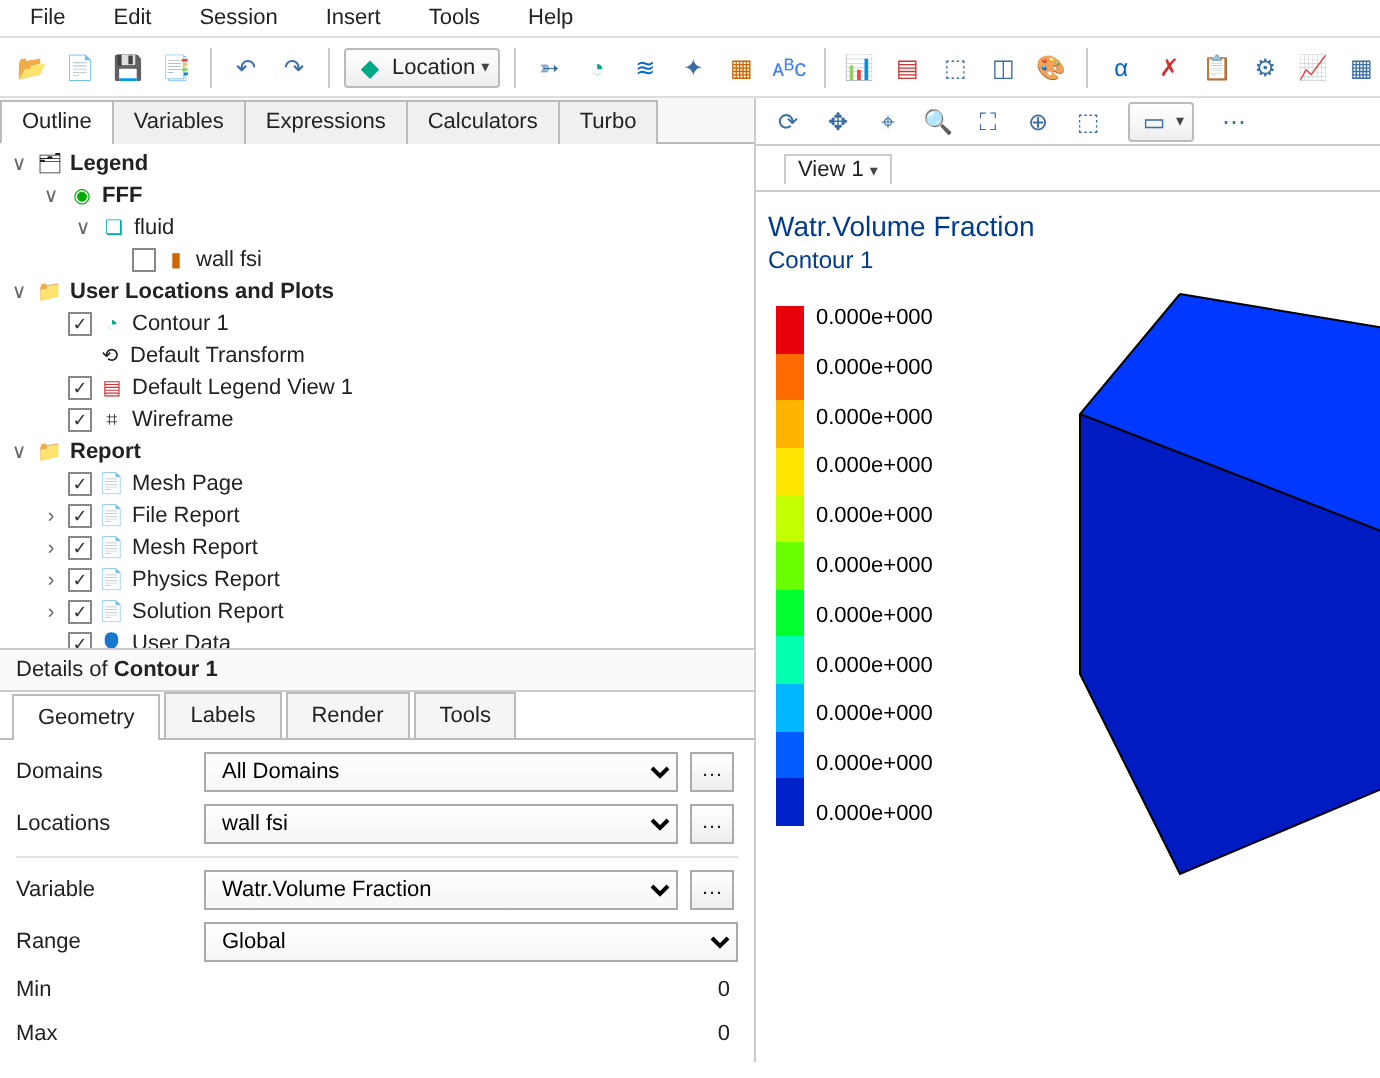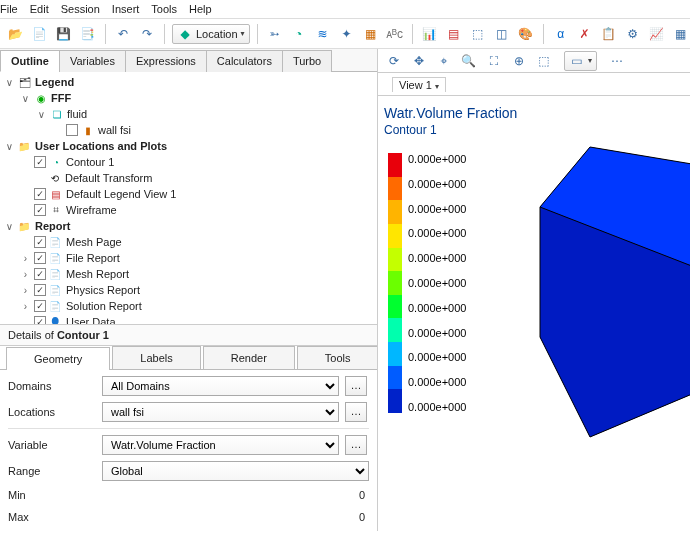--- a/index.html
+++ b/index.html
@@ -1,54 +1,54 @@
 <!DOCTYPE html>
 <html><head>
 <meta charset="utf-8">
 <style>
 * { box-sizing: border-box; margin: 0; padding: 0; font-family: "Segoe UI", Tahoma, sans-serif; font-size: 11px; }
 body { width: 690px; height: 539px; background: #fff; overflow: hidden; color: #222; }
 
 
-.menubar { display: flex; gap: 12px; padding: 3px 0; border-bottom: 1px solid #ddd; }
+.menubar { display: flex; gap: 24px; padding: 3px 15px; border-bottom: 1px solid #ddd; }
 .menubar span { cursor: default; }
 
 .toolbar { display: flex; align-items: center; gap: 4px; padding: 3px 6px; border-bottom: 1px solid #ddd; flex-wrap: nowrap; overflow: hidden; height: 30px; }
 .toolbar .sep { width: 1px; height: 20px; background: #ccc; margin: 0 3px; flex-shrink: 0; }
 .icon { width: 16px; height: 16px; display: inline-flex; align-items: center; justify-content: center; font-size: 12px; color: #3a6ea5; flex-shrink: 0; }
 .toolbtn { padding: 1px 2px; display: inline-flex; align-items: center; gap: 3px; cursor: default; flex-shrink: 0; }
 .toolbtn.combo { border: 1px solid #bbb; border-radius: 2px; padding: 1px 4px; background: linear-gradient(#fff,#eee); }
 .tri { font-size: 8px; color: #444; }
 
 
 .main { display: flex; height: calc(100% - 57px); }
 .leftpane { width: 378px; border-right: 1px solid #ccc; display: flex; flex-direction: column; overflow: hidden; }
 .rightpane { flex: 1; position: relative; background: #fff; overflow: hidden; }
 
 
 .tabs { display: flex; border-bottom: 1px solid #bbb; background: #f8f8f8; }
 .tabs .tab { padding: 4px 10px; border: 1px solid #bbb; border-bottom: none; margin-right: -1px; background: #f0f0f0; position: relative; top: 1px; cursor: default; }
-.tabs .tab.active { background: #fff; border-bottom: 1px solid #fff; font-weight: 700; }
+.tabs .tab.active { background: #fff; border-bottom: 1px solid #fff; font-weight: 400; }
 
 
 .tree { flex: 0 0 auto; overflow: auto; padding: 2px 4px; height: 253px; border-bottom: 1px solid #ccc; user-select: none; }
 .node { display: flex; align-items: center; gap: 3px; padding: 1px 0; white-space: nowrap; }
 .twist { width: 11px; text-align: center; color: #666; cursor: default; font-size: 10px; }
 .chk { width: 12px; height: 12px; border: 1px solid #888; display: inline-flex; align-items: center; justify-content: center; font-size: 9px; color: #333; background: #fff; }
 .ticon { width: 14px; height: 14px; display: inline-flex; align-items: center; justify-content: center; font-size: 10px; }
 .lbl.bold { font-weight: 700; }
 .ind1 { padding-left: 16px; }
 .ind2 { padding-left: 32px; }
 .ind3 { padding-left: 48px; }
 
 
 .details-title { padding: 4px 8px; border-bottom: 1px solid #ccc; font-size: 11px; background: #fafafa; }
 .details-title b { font-weight: 700; }
 .detail-tabs { display: flex; border-bottom: 1px solid #bbb; padding-left: 6px; background: #fff; }
-.detail-tabs .dtab { padding: 5px 27px; border: 1px solid #bbb; border-bottom: none; background: #f5f5f5; margin-right: 2px; cursor: default; }
+.detail-tabs .dtab { padding: 5px 12px; border: 1px solid #bbb; border-bottom: none; background: #f5f5f5; margin-right: 2px; cursor: default; }
 .detail-tabs .dtab.active { background: #fff; position: relative; top: 1px; }
 
 .form { padding: 6px 8px; display: grid; grid-template-columns: 88px 1fr 24px; row-gap: 6px; column-gap: 6px; align-items: center; }
 .form label { color: #222; }
 .form .input, .form select { width: 100%; border: 1px solid #aaa; padding: 2px 4px; height: 20px; background: linear-gradient(#fff,#f6f6f6); font-size: 11px; }
 .form .num { text-align: right; border: none; background: transparent; width: 100%; padding: 2px 4px; }
 .form .dots { width: 22px; height: 20px; border: 1px solid #aaa; background: linear-gradient(#fff,#eee); text-align: center; line-height: 16px; cursor: default; }
 .form .span2 { grid-column: 2 / span 2; }
 .form .hr { grid-column: 1 / span 3; border-top: 1px solid #e0e0e0; }
 
@@ -115,21 +115,21 @@
   <span class="toolbtn">
       <span class="icon" style="color:#06c">≋</span>
     </span>
   <span class="toolbtn">
       <span class="icon">✦</span>
     </span>
   <span class="toolbtn">
       <span class="icon" style="color:#c60">▦</span>
     </span>
   <span class="toolbtn">
-      <span class="icon" style="color:#737373">ᴀᴮᴄ</span>
+      <span class="icon" style="color:#3b82f6">ᴀᴮᴄ</span>
     </span>
   <span class="sep"></span>
   <span class="toolbtn">
       <span class="icon">📊</span>
     </span>
   <span class="toolbtn">
       <span class="icon" style="color:#c33">▤</span>
     </span>
   <span class="toolbtn">
       <span class="icon">⬚</span>

